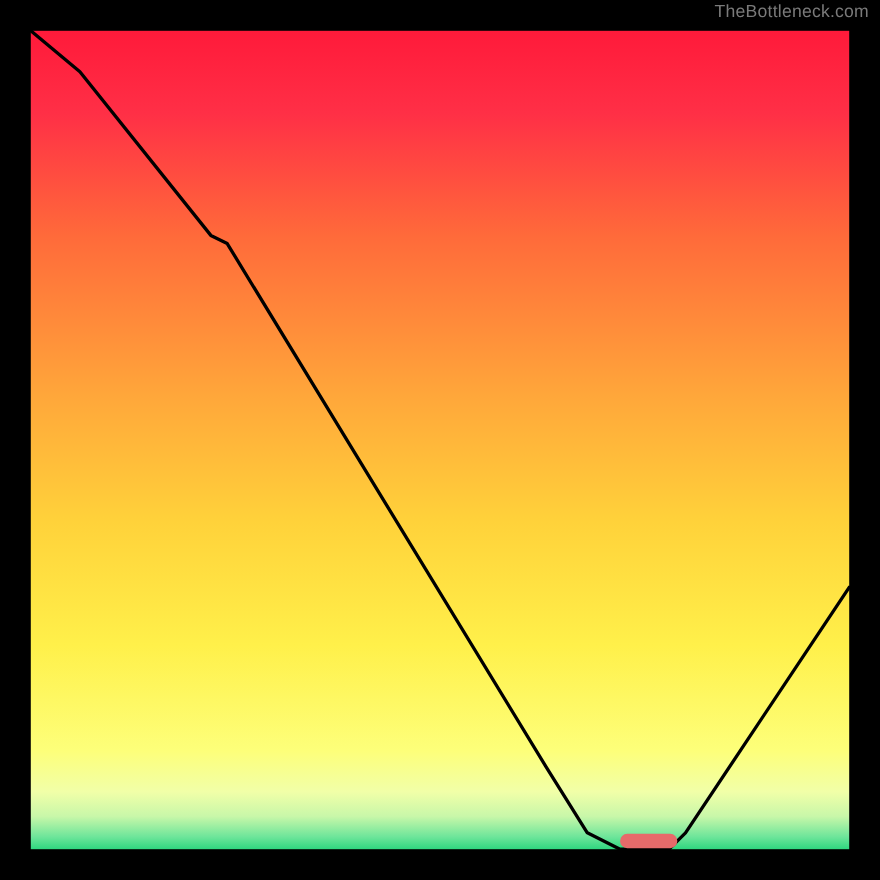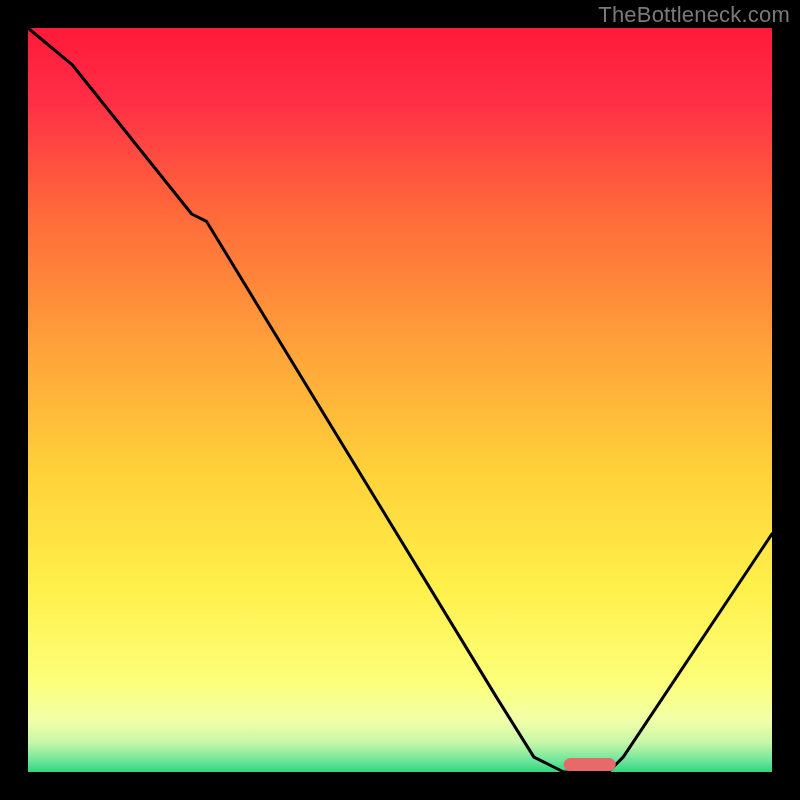--- a/index.html
+++ b/index.html
@@ -16,21 +16,21 @@
     height: 800px;
   }
   svg {
     display: block;
   }
   .watermark {
     position: absolute;
     top: 2px;
     right: 10px;
     font-family: Arial, Helvetica, sans-serif;
-    font-size: 22px;
+    font-size: 16px;
     color: #7a7a7a;
     font-weight: 500;
     letter-spacing: 0.2px;
   }
 </style>
 </head>
 <body>
 
 <div class="chart-container">
   <svg id="chart-svg" width="800" height="800" viewBox="0 0 800 800">

